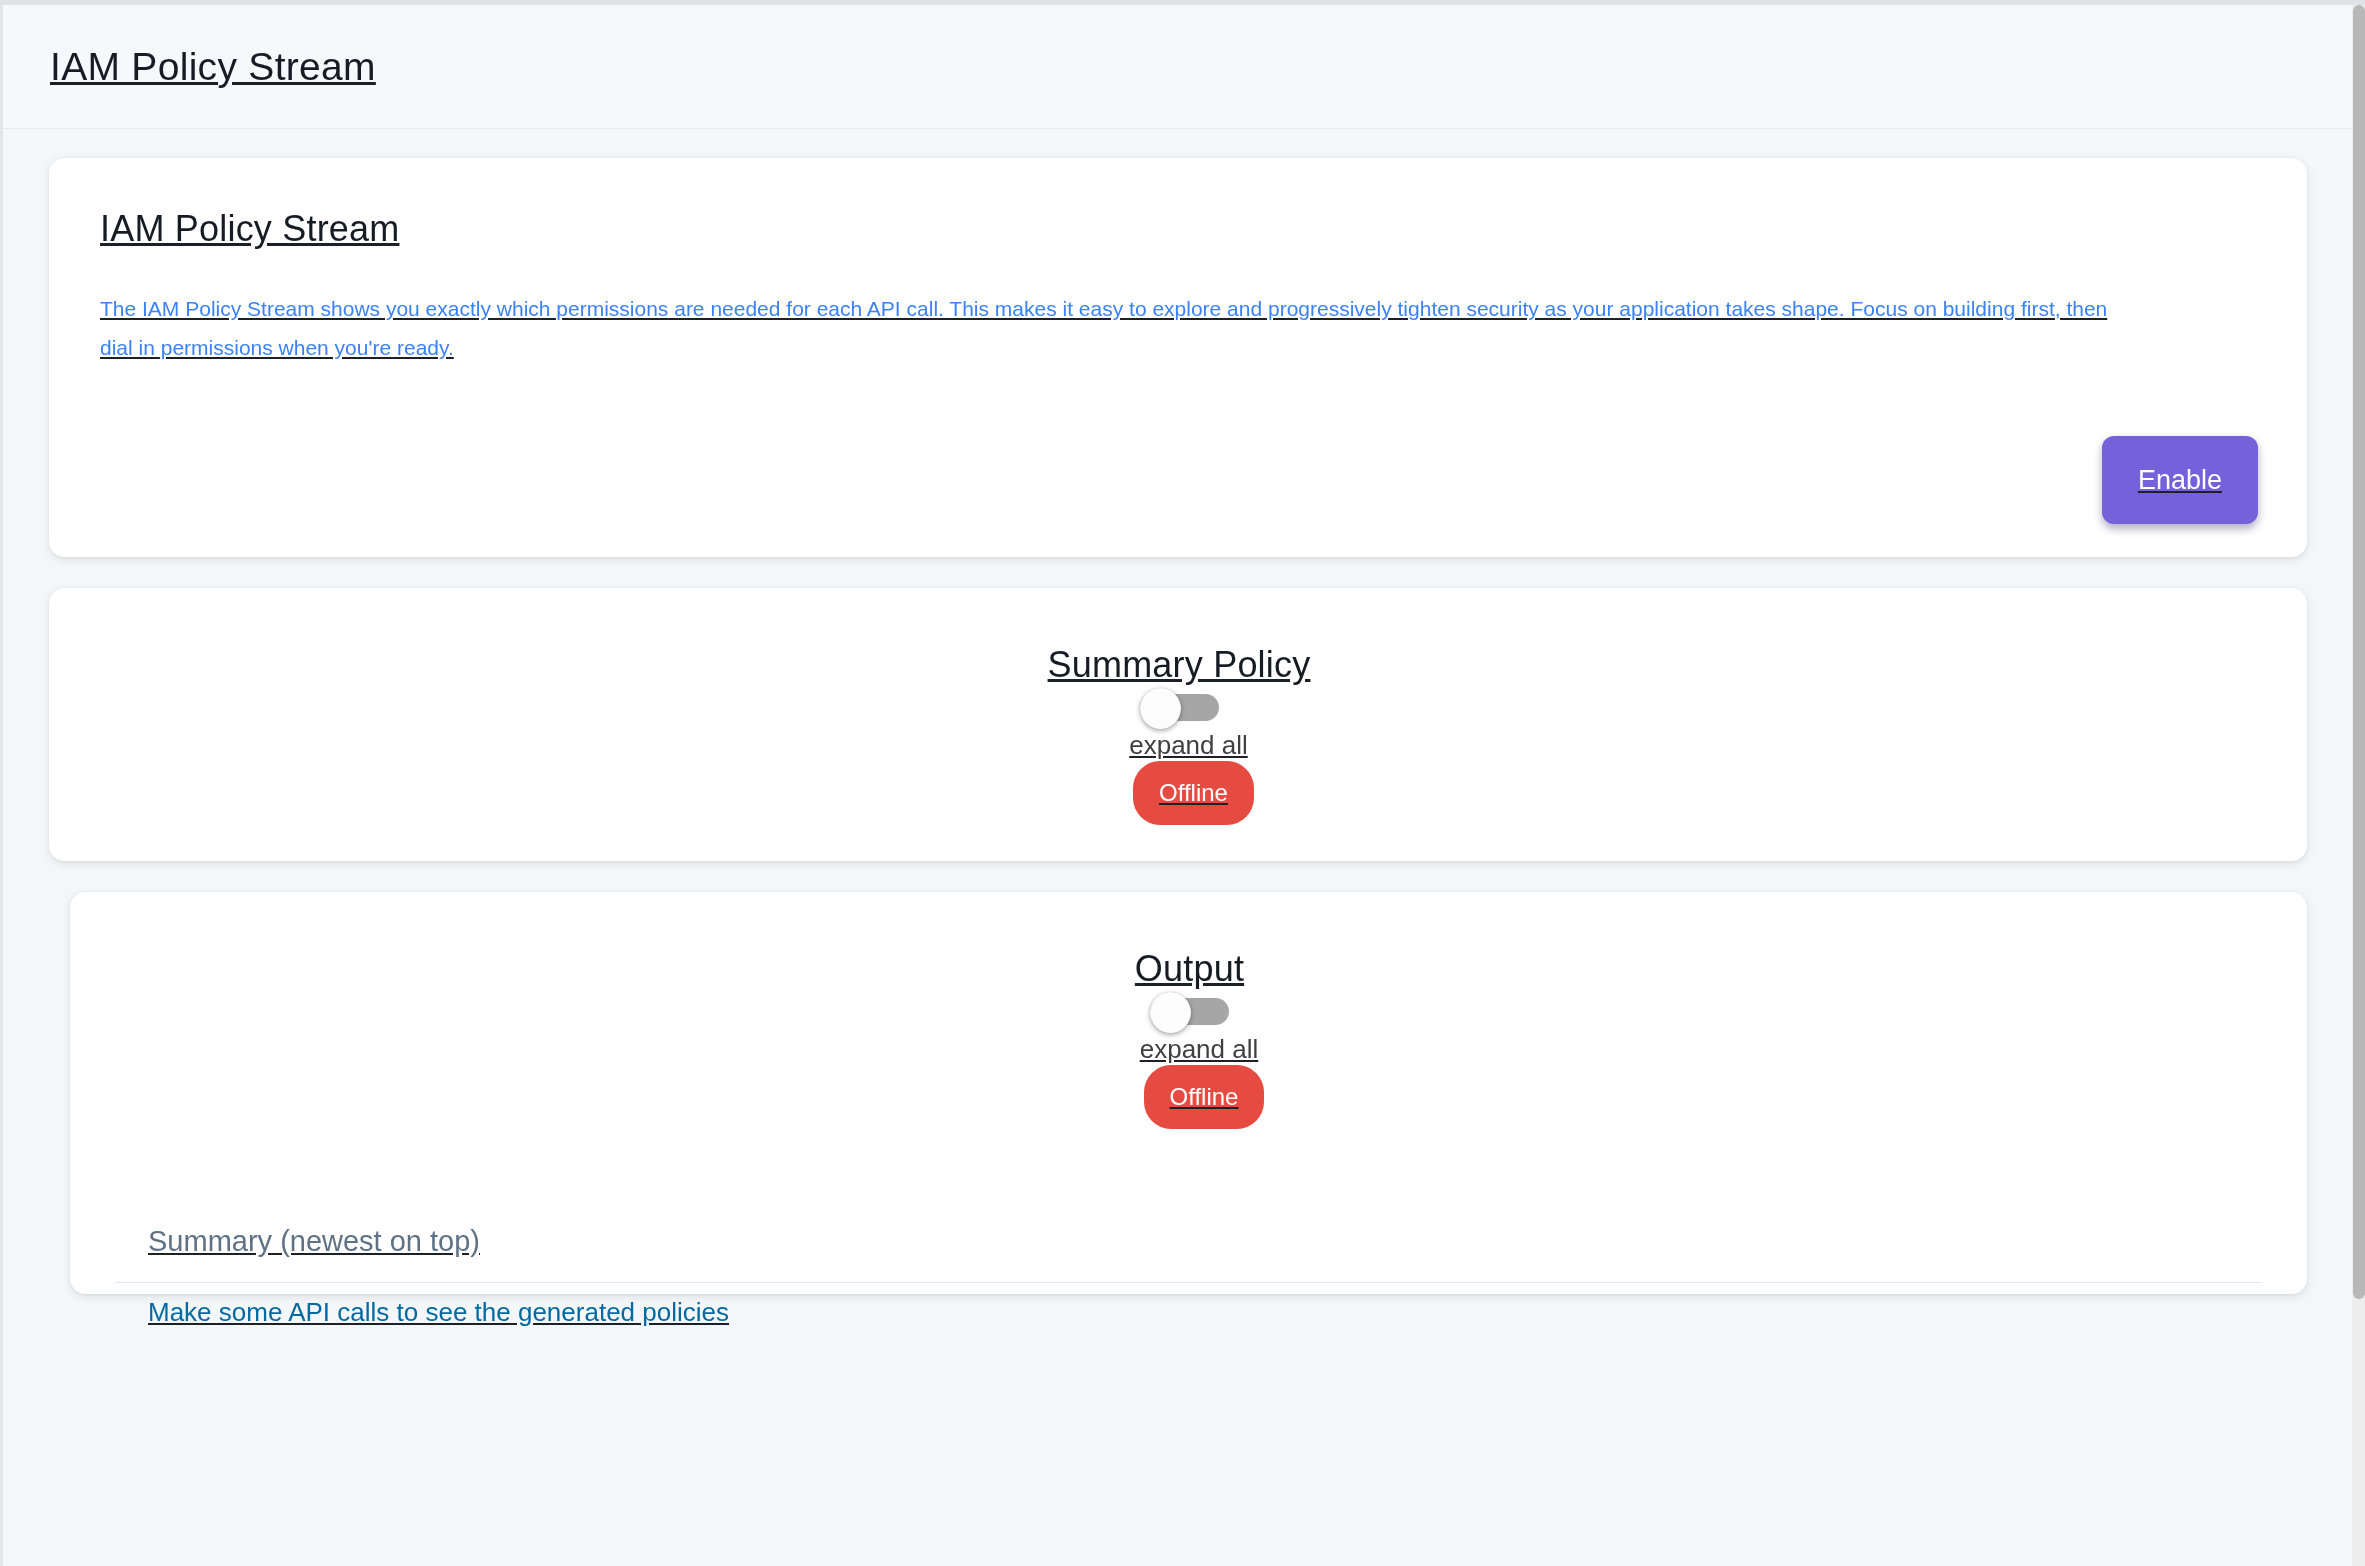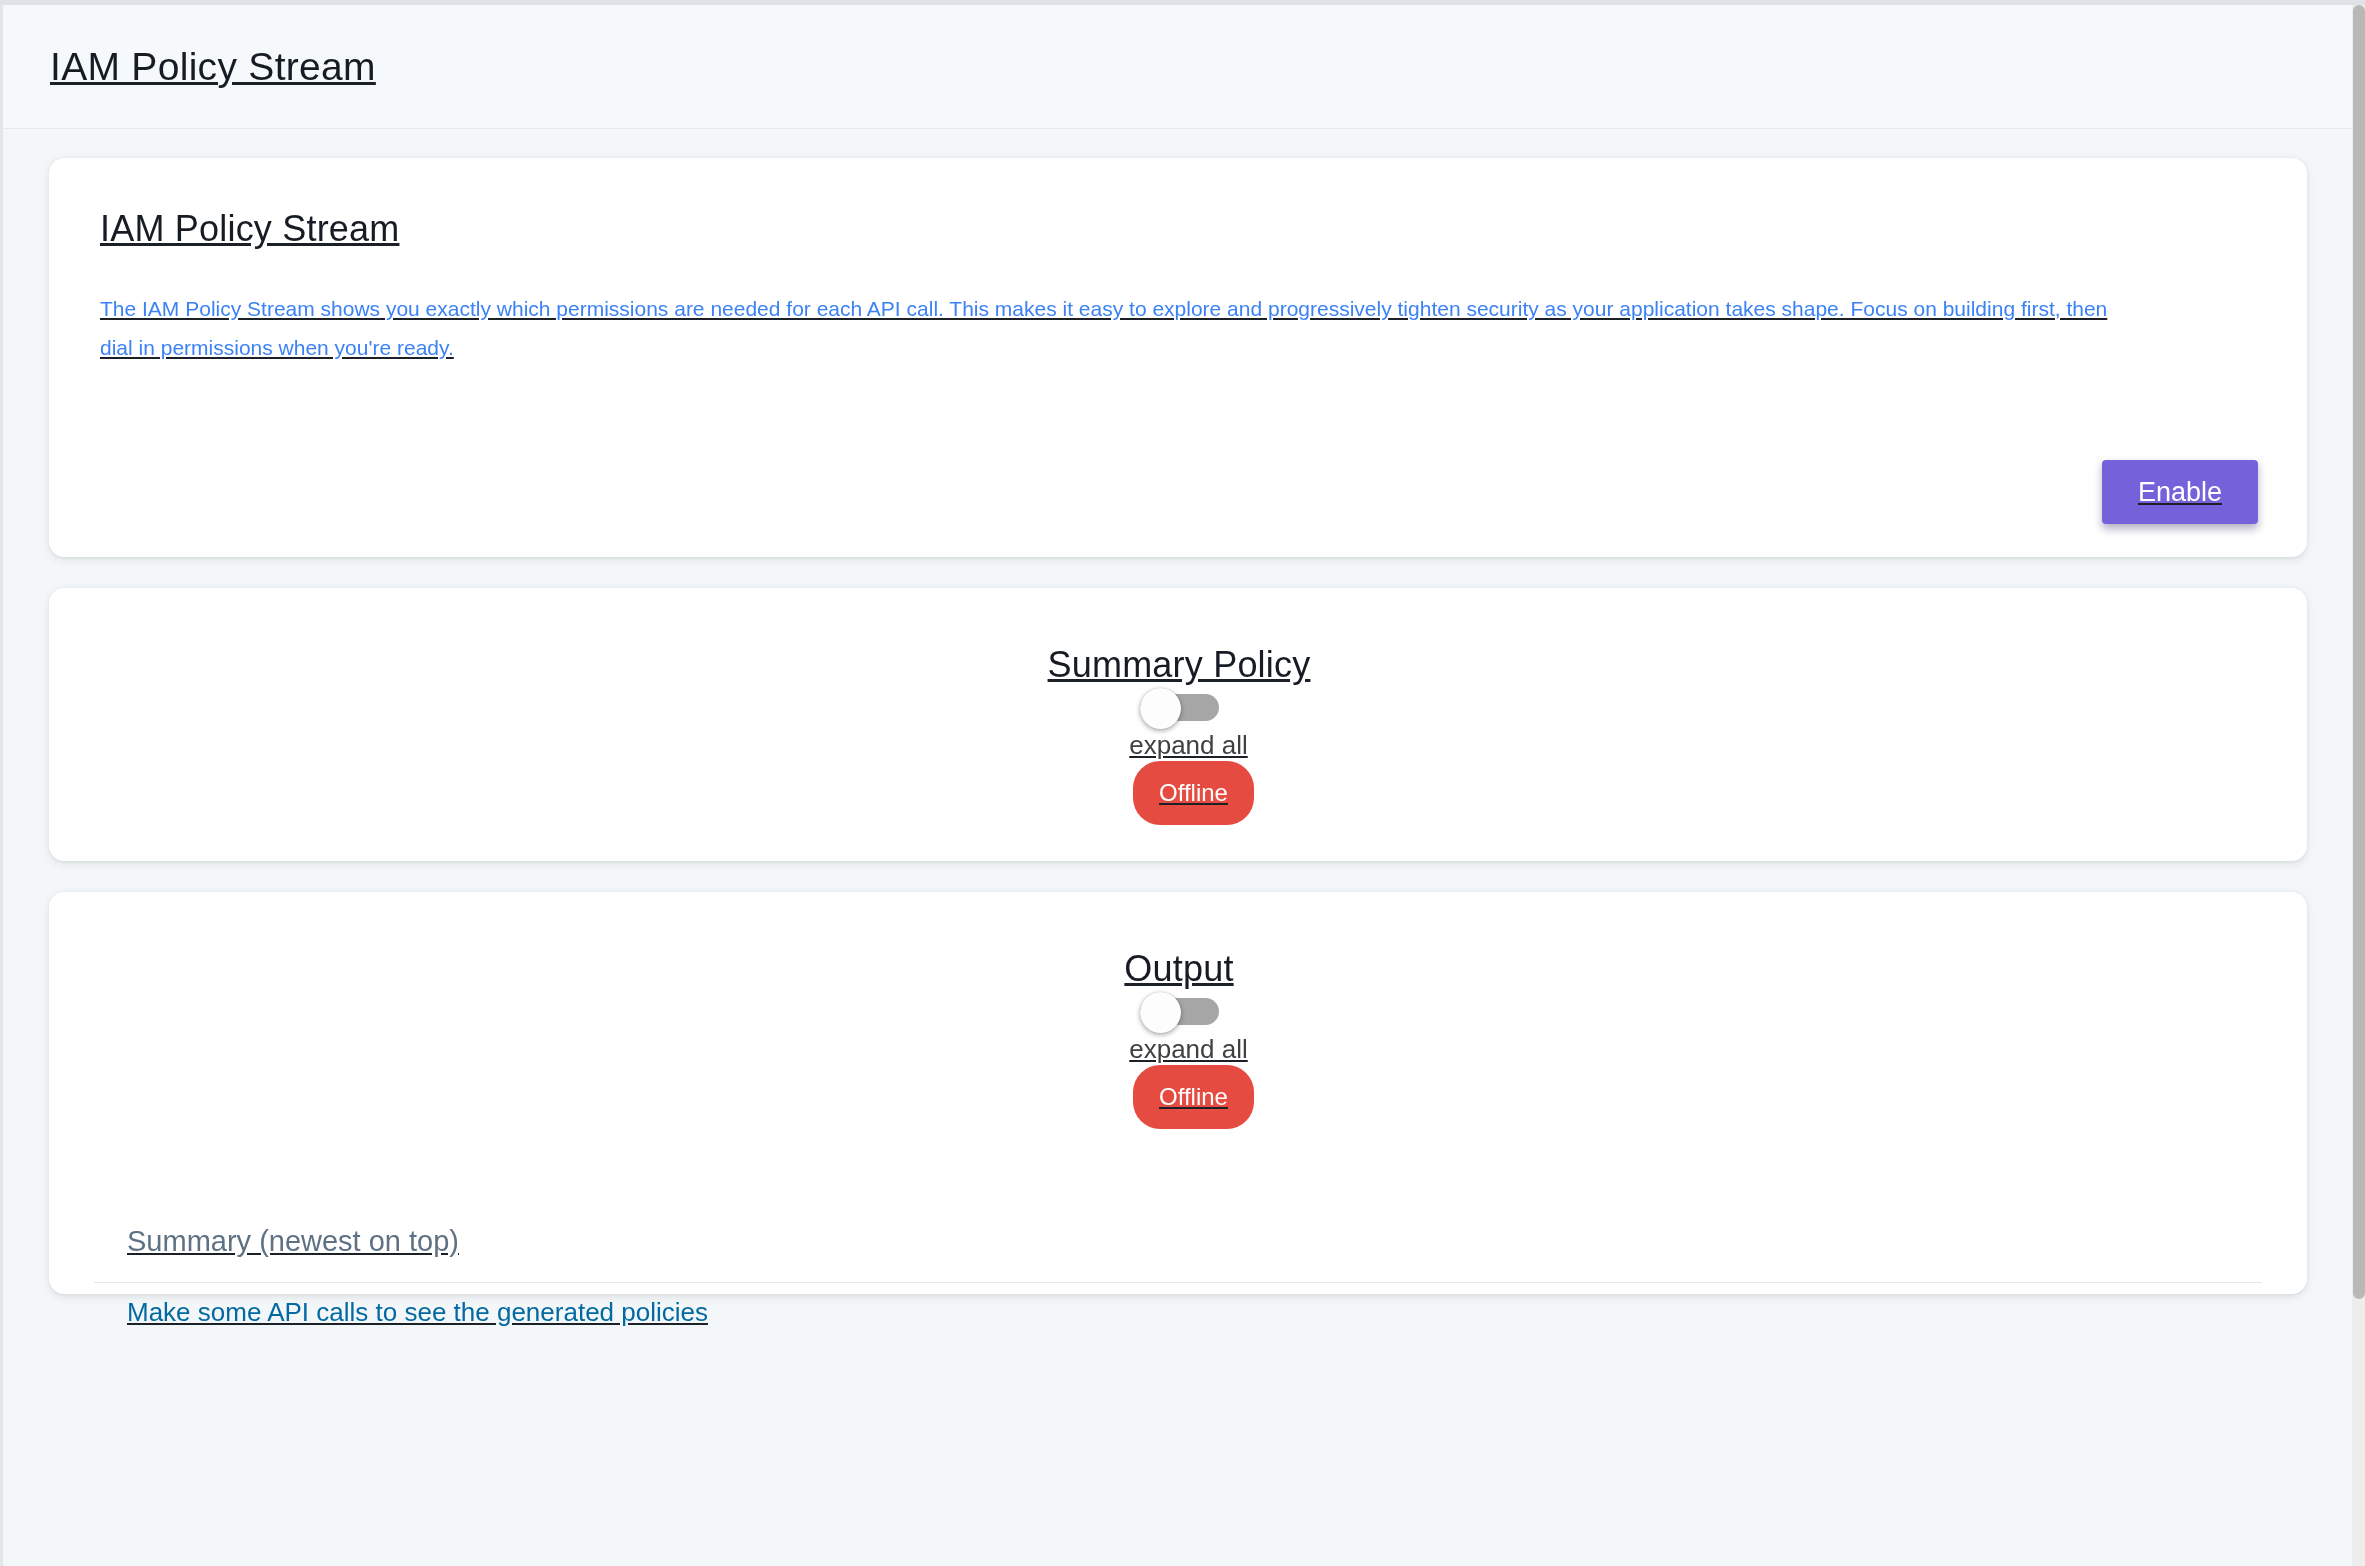--- a/index.html
+++ b/index.html
@@ -52,27 +52,27 @@
   }
   .card-intro p {
     margin-top: 39px; font-size: 21px; line-height: 39px;
     max-width: 2033px; color: #3b82f6;
   }
   .enable-btn {
     margin-top: auto; align-self: flex-end;
     border: none; cursor: pointer;
     background: #7561d9; color: #ffffff;
     font-family: inherit; font-size: 27px;
-    height: 64px; padding: 0 36px;
-    border-radius: 4px;
+    height: 88px; padding: 0 36px;
+    border-radius: 12px;
     box-shadow: 0 4.3px 8.5px rgba(40,30,90,0.35);
     text-align: right;
   }
   .card-summary { height: 273px; }
-  .card-output { height: 402px; }
+  .card-output { height: 402px; margin-left: 21px; }
   .card-row {
     display: flex; align-items: center;
     padding: 56px 49px 0 51px;
     min-height: 54px;
     flex-direction: column;
   }
   .card-row .card-title { flex: 1; }
   .toggle {
     position: relative; width: 79px; height: 44px;
     cursor: pointer; flex: none;

